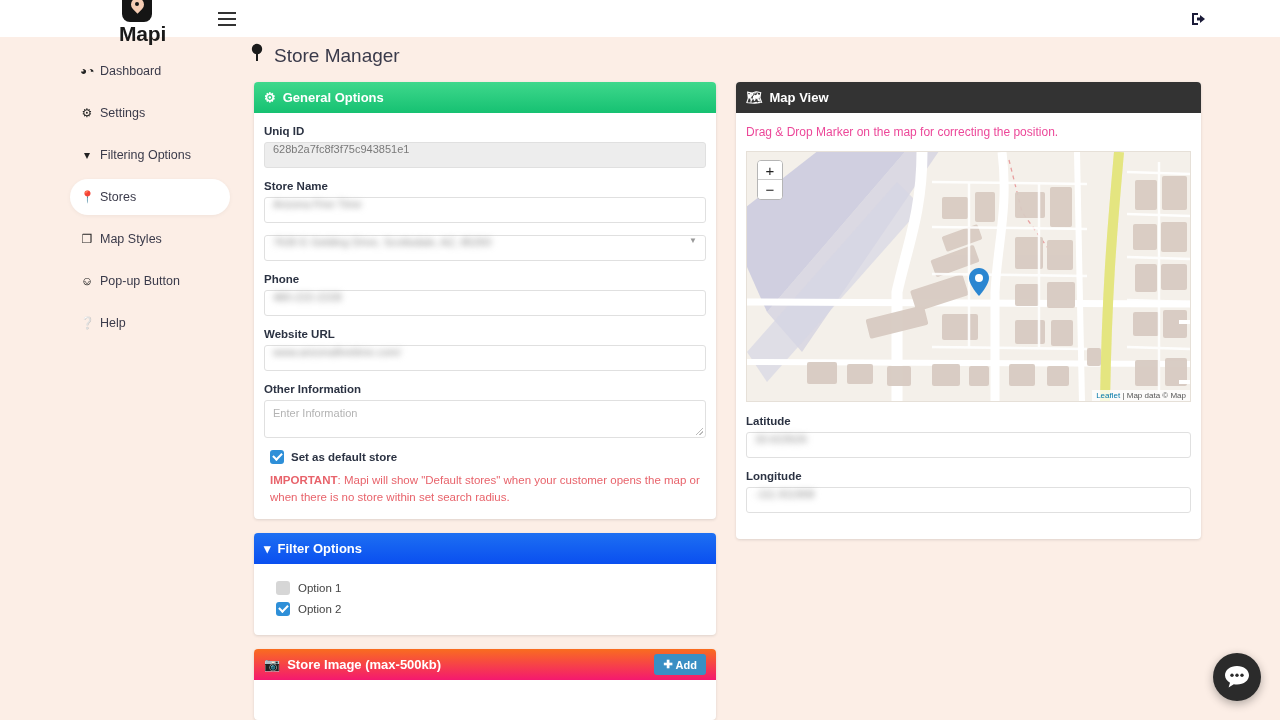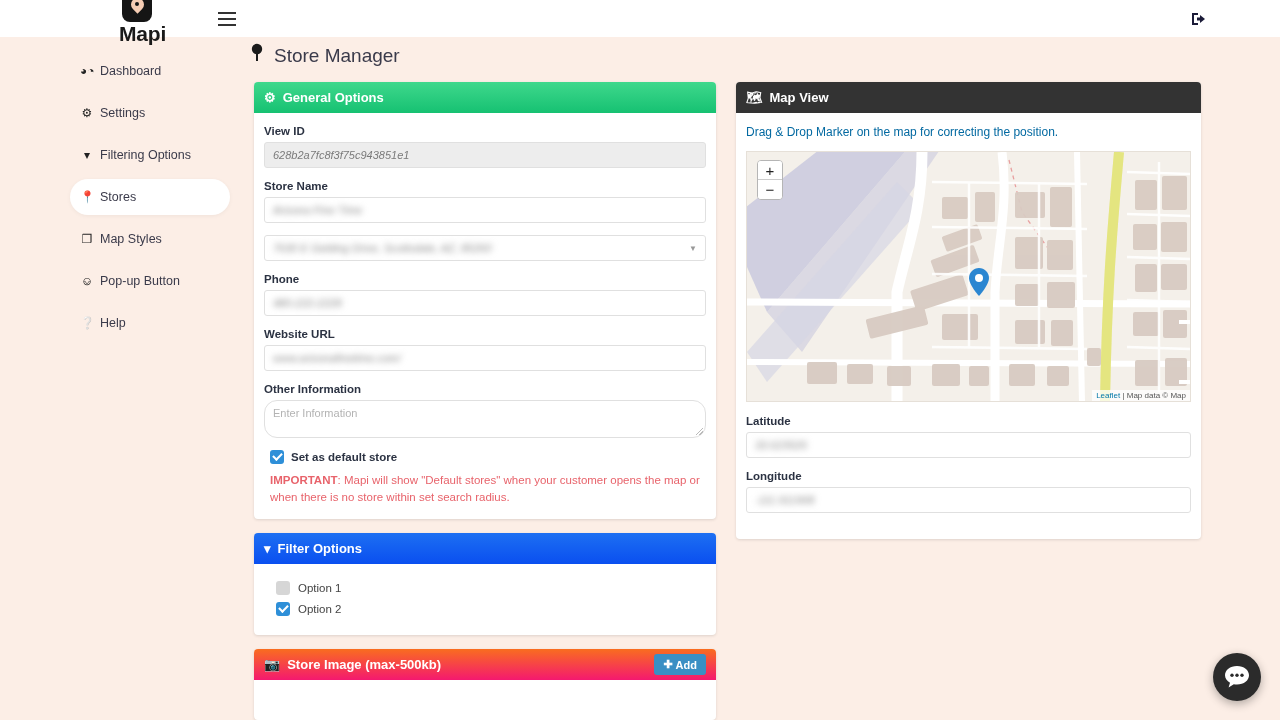--- a/index.html
+++ b/index.html
@@ -96,30 +96,29 @@
   .head-green { background: linear-gradient(to bottom, #3fd88c, #16c172); }
   .head-blue  { background: linear-gradient(to bottom, #1d6ff2, #0a4ff0); }
   .head-orange{ background: linear-gradient(to bottom, #f96d1f, #f4196f); }
   .head-dark  { background: #333333; }
   .panel-body { padding: 12px 10px 14px 10px; }
 
   .fld-label { font-size: 11.5px; font-weight: bold; color: #2b3242; margin-bottom: 5px; }
   .fld {
     width: 100%; height: 26px; border: 1px solid #e0e0e0; border-radius: 3px;
     background: #fff; font-size: 11px; color: #9aa0a6; padding: 0 8px;
-    display: flex; align-items: center; margin-bottom: 12px;
+    display: flex; margin-bottom: 12px;
     font-family: "Liberation Sans", sans-serif;
-    font-style: italic;
   }
   .fld.disabled { background: #ededed; color: #7a7a7a; }
   .fld.select { justify-content: space-between; }
   .fld .caret { font-size: 8px; color: #999; }
   .blurred { filter: blur(3.2px); color: #8a8a8a; user-select: none; }
   .textarea {
-    width: 100%; height: 38px; border: 1px solid #e0e0e0; border-radius: 13px;
+    width: 100%; height: 38px; border: 1px solid #e0e0e0; border-radius: 3px;
     background: #fff; font-size: 11px; color: #b3b3b3; padding: 6px 8px;
     margin-bottom: 12px; position: relative;
   }
   .textarea::after {
     content: ""; position: absolute; right: 2px; bottom: 2px;
     width: 7px; height: 7px;
     background: linear-gradient(135deg, transparent 45%, #bbb 45%, #bbb 55%, transparent 55%,
                 transparent 70%, #bbb 70%, #bbb 80%, transparent 80%);
   }
 
@@ -143,21 +142,21 @@
 
   .addbtn {
     background: #3a8fc4; color: #fff; font-size: 11px; font-weight: bold;
     border: none; border-radius: 3px; padding: 4px 9px; cursor: pointer;
     display: flex; align-items: center; gap: 3px;
   }
 
   .filter-body { padding: 10px 10px 12px 22px; }
   .filter-row { display: flex; align-items: center; gap: 8px; margin: 7px 0; }
 
-  .dragnote { font-size: 12px; color: #0369a1; margin-bottom: 12px; }
+  .dragnote { font-size: 12px; color: #ec4899; margin-bottom: 12px; }
 
   
   .map {
     position: relative; width: 100%; height: 251px; overflow: hidden;
     background: #f3efe9; border: 1px solid #e6e0d8;
   }
   .map-zoom {
     position: absolute; left: 10px; top: 8px; width: 26px;
     border: 1px solid #b5b5b5; border-radius: 4px; overflow: hidden; z-index: 5;
     background: #fff;
@@ -259,21 +258,21 @@
     <div class="col-left">
 
       <div class="panel">
         <div class="panel-head head-green">
           <span class="htitle">
             <span>⚙</span>
             <span>General Options</span>
           </span>
         </div>
         <div class="panel-body">
-          <div class="fld-label">View ID</div>
+          <div class="fld-label">Uniq ID</div>
           <div class="fld disabled">
             <span>628b2a7fc8f3f75c943851e1</span>
           </div>
 
           <div class="fld-label">Store Name</div>
           <div class="fld">
             <span class="blurred">Arizona Fine Time</span>
           </div>
 
           <div class="fld select">

